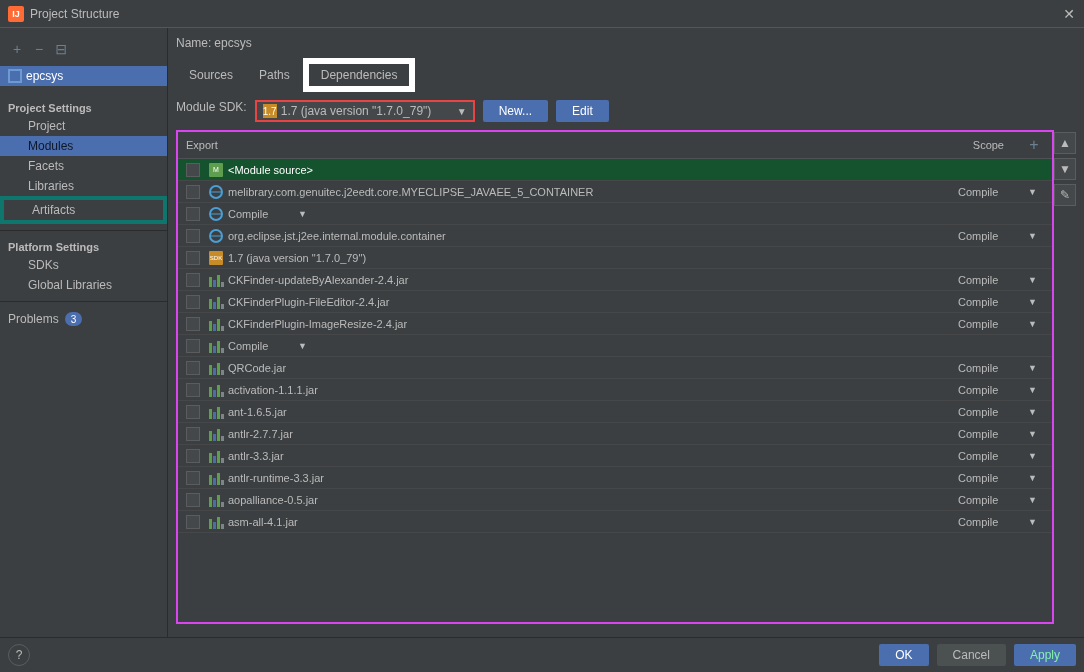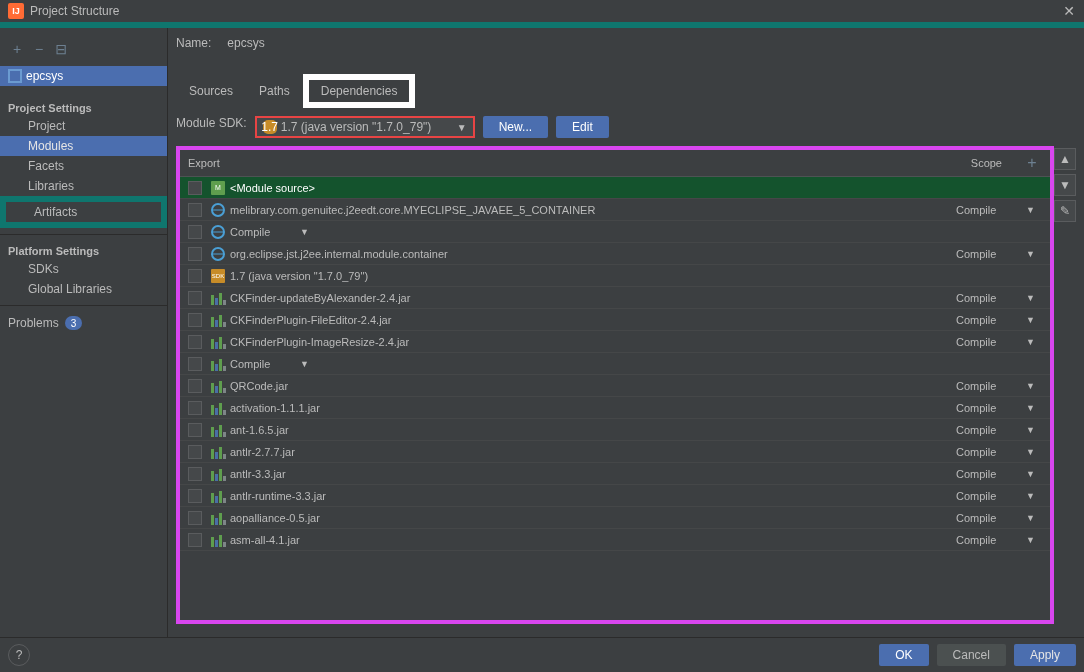--- a/index.html
+++ b/index.html
@@ -9,21 +9,21 @@
       background: #3c3f41;
       color: #bbbbbb;
       width: 1084px;
       height: 672px;
       overflow: hidden;
     }
 
     
     .title-bar {
       background: #3c3f41;
-      border-bottom: 6px solid #0f766e;
+      border-bottom: 1px solid #0f766e;
       height: 28px;
       display: flex;
       align-items: center;
       padding: 0 8px;
       gap: 6px;
     }
     .title-bar-logo {
       width: 16px;
       height: 16px;
       background: #ff6b35;
@@ -106,21 +106,21 @@
       display: inline-block;
     }
     .sidebar-sub-item {
       padding: 3px 8px 3px 28px;
       color: #bbbbbb;
       cursor: pointer;
       font-size: 12px;
     }
     .sidebar-sub-item.active {
       background: #4b6eaf;
-      color: #e5e5e5;
+      color: #0f172a;
     }
     .sidebar-divider {
       height: 1px;
       background: #2b2b2b;
       margin: 6px 0;
     }
     .problems-row {
       display: flex;
       align-items: flex-end;
       gap: 6px;
@@ -145,22 +145,22 @@
       display: flex;
       flex-direction: column;
       background: #3c3f41;
       padding: 8px;
     }
 
     
     .name-row {
       display: flex;
       align-items: flex-end;
-      gap: 16px;
-      margin-bottom: 24px;
+      gap: 3px;
+      margin-bottom: 8px;
     }
     .name-label {
       color: #bbbbbb;
       font-size: 12px;
     }
     .name-value {
       color: #bbbbbb;
       font-size: 12px;
     }
 
@@ -218,21 +218,21 @@
       background: #4b6eaf;
       color: white;
       border: none;
       padding: 3px 10px;
       cursor: pointer;
       font-size: 12px;
     }
 
     
     .deps-container {
-      border: 4px solid #d946ef;
+      border: 2px solid #d946ef;
       flex: 1;
       display: flex;
       flex-direction: column;
       overflow: hidden;
       margin-bottom: 8px;
     }
     .deps-header {
       display: flex;
       align-items: center;
       background: #3c3f41;
@@ -391,21 +391,21 @@
     .btn-ok {
       background: #4b6eaf;
       color: white;
     }
     .btn-cancel {
       background: #4b5050;
       color: #bbbbbb;
     }
     .btn-apply {
       background: #4b6eaf;
-      color: #e5e5e5;
+      color: #86efac;
     }
     .deps-side-btns {
       display: flex;
       flex-direction: column;
       gap: 4px;
       padding-top: 2px;
     }
     .side-btn {
       width: 22px;
       height: 22px;
@@ -420,23 +420,23 @@
     }
 
     
     .sdk-icon-small {
       width: 14px;
       height: 14px;
       background: #c78c28;
       display: flex;
       align-items: center;
       justify-content: center;
-      font-size: 12px;
+      font-size: 10px;
       color: white;
-      border-radius: 5px;
+      border-radius: 0;
     }
 
     .deps-outer {
       display: flex;
       flex: 1;
       position: relative;
       margin-bottom: 4px;
     }
   </style>
 </head>
@@ -462,21 +462,21 @@
       <span>epcsys</span>
     </div>
 
     <div style="height:12px;"></div>
 
     <div class="sidebar-section-label">Project Settings</div>
     <div class="sidebar-sub-item">Project</div>
     <div class="sidebar-sub-item active">Modules</div>
     <div class="sidebar-sub-item">Facets</div>
     <div class="sidebar-sub-item">Libraries</div>
-    <div class="sidebar-sub-item" style="border: 6px solid #0f766e; padding: 3px 8px 3px 28px;">Artifacts</div>
+    <div class="sidebar-sub-item" style="border: 4px solid #0f766e; padding: 3px 8px 3px 28px;">Artifacts</div>
 
     <div class="sidebar-divider"></div>
 
     <div class="sidebar-section-label">Platform Settings</div>
     <div class="sidebar-sub-item">SDKs</div>
     <div class="sidebar-sub-item">Global Libraries</div>
 
     <div class="sidebar-divider"></div>
 
     <div class="problems-row">

